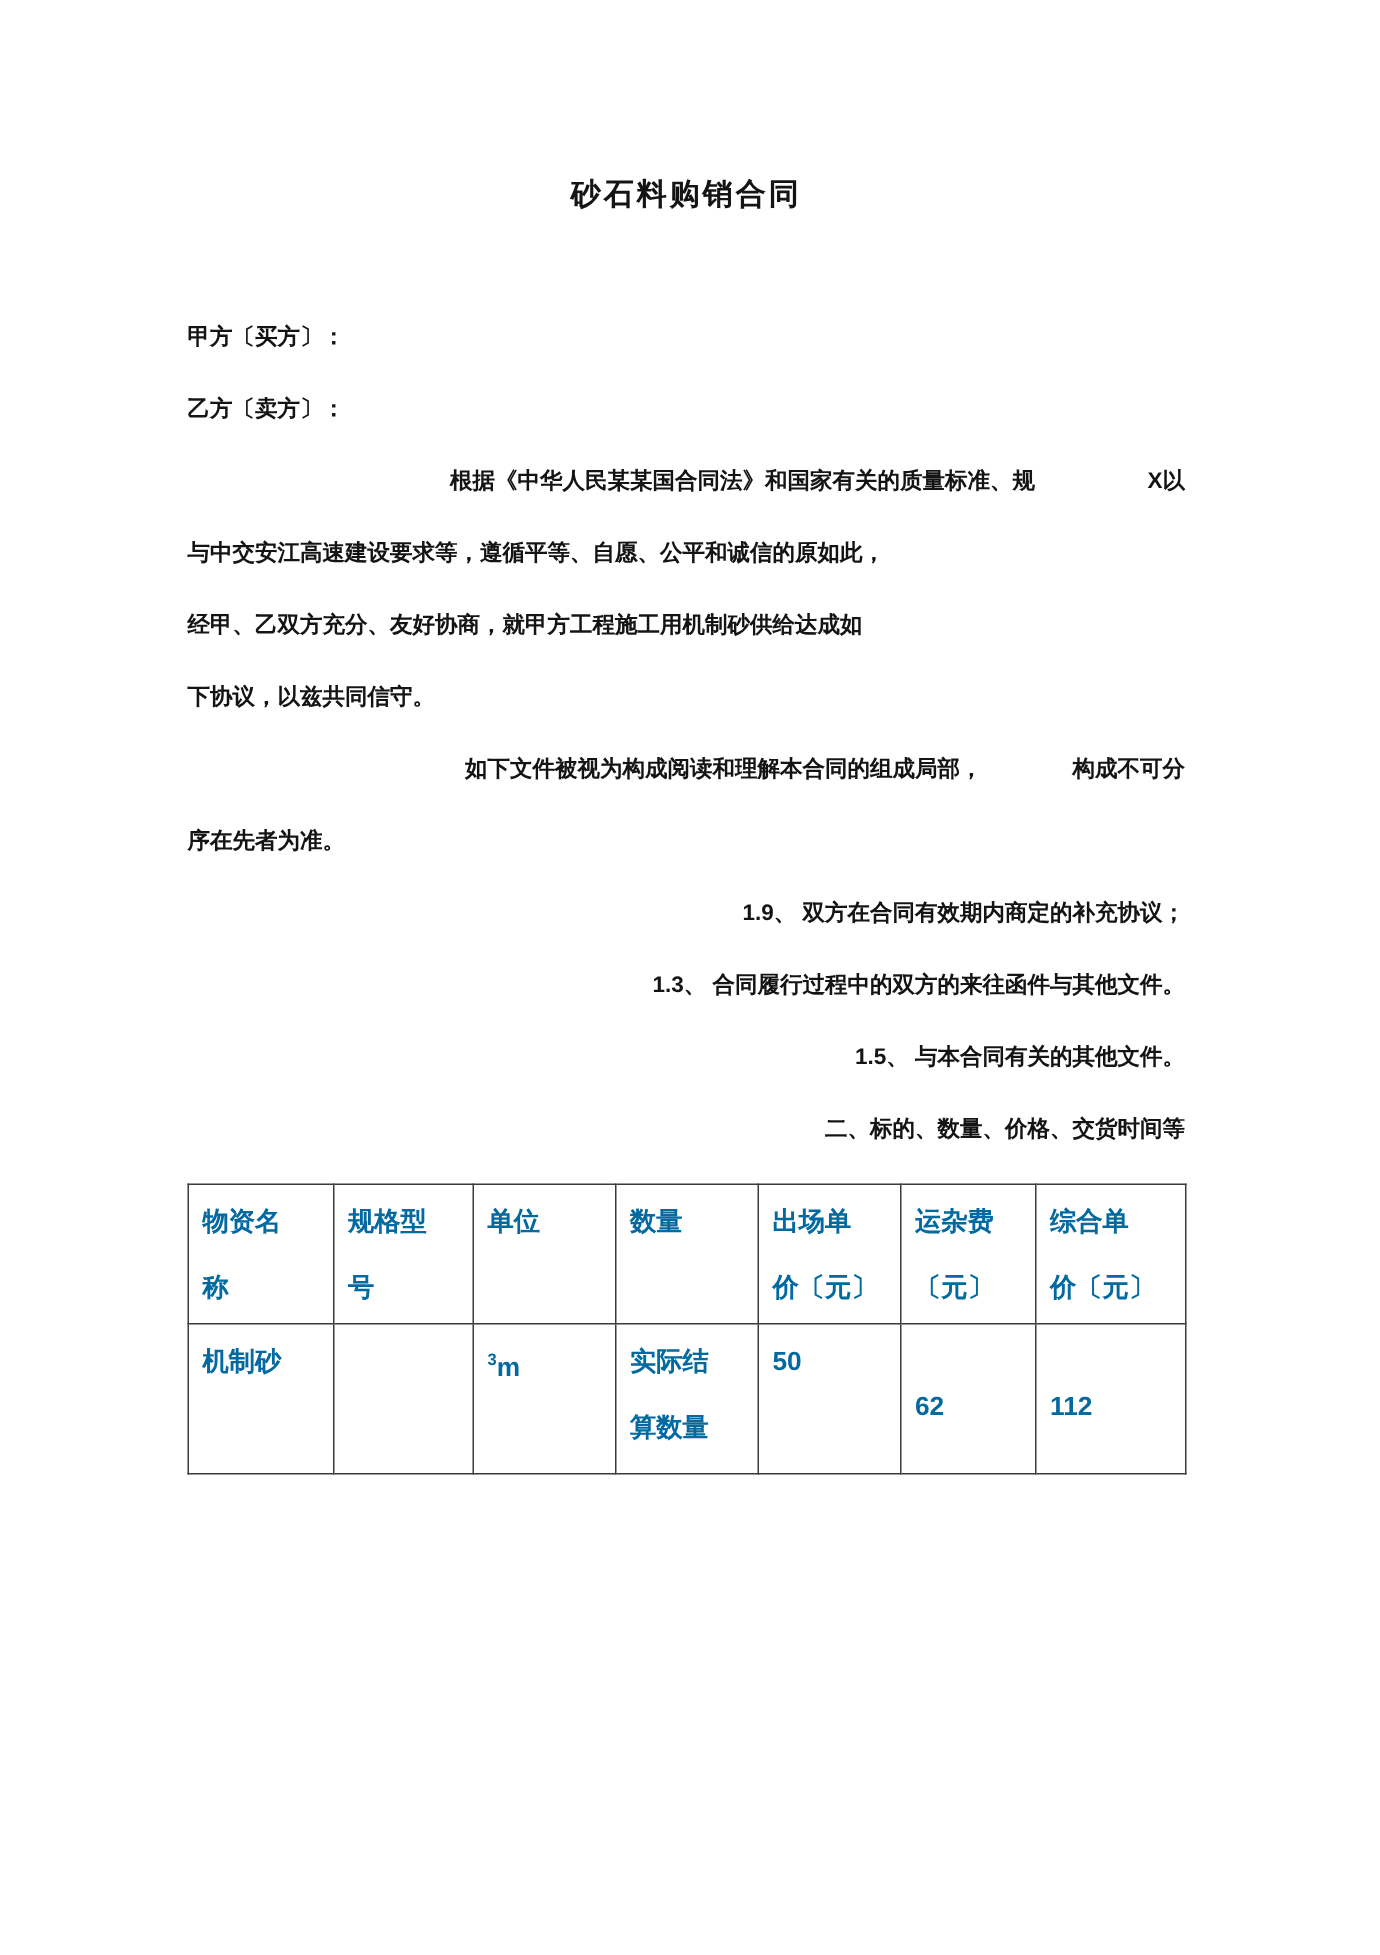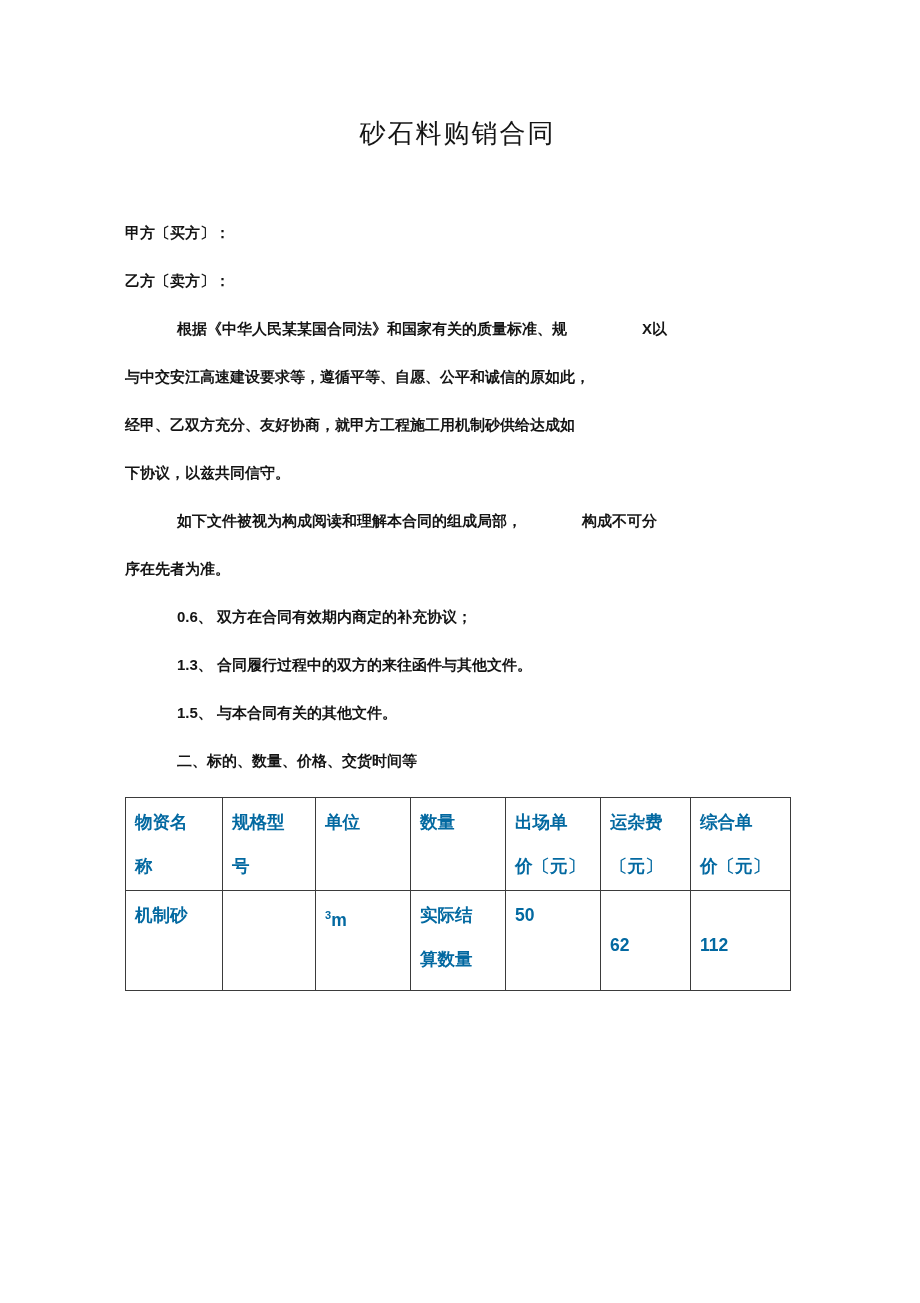--- a/index.html
+++ b/index.html
@@ -9,33 +9,33 @@
     height: 1303px;
     background: #ffffff;
     font-family: "Liberation Sans", sans-serif;
     color: #141414;
     padding: 116px 130px 0 125px;
     overflow: hidden;
   }
   .doc-title {
     margin: 0;
     text-align: center;
-    font-size: 26px;
-    font-weight: 400;
+    font-size: 20px;
+    font-weight: 700;
     letter-spacing: 2px;
   }
   .body-lines { margin-top: 58px; }
   .line {
     font-size: 15px;
     line-height: 48px;
     height: 48px;
     white-space: pre;
     font-weight: 600;
   }
-  .line.indent { padding-left: 52px; }
+  .line.indent { padding-left: 52px; text-align: right; }
 
   .goods-table {
     border-collapse: collapse;
     table-layout: fixed;
     width: 665px;
     margin-top: 12px;
   }
   .goods-table th, .goods-table td {
     border: 1px solid #3b3b3b;
     vertical-align: top;
@@ -66,21 +66,21 @@
 
   <div class="body-lines">
     <div class="line">甲方〔买方〕：</div>
     <div class="line">乙方〔卖方〕：</div>
     <div class="line indent">根据《中华人民某某国合同法》和国家有关的质量标准、规　　　　　X以</div>
     <div class="line">与中交安江高速建设要求等，遵循平等、自愿、公平和诚信的原如此，</div>
     <div class="line">经甲、乙双方充分、友好协商，就甲方工程施工用机制砂供给达成如</div>
     <div class="line">下协议，以兹共同信守。</div>
     <div class="line indent">如下文件被视为构成阅读和理解本合同的组成局部，　　　　构成不可分</div>
     <div class="line">序在先者为准。</div>
-    <div class="line indent">0.6、 双方在合同有效期内商定的补充协议；</div>
+    <div class="line indent">1.9、 双方在合同有效期内商定的补充协议；</div>
     <div class="line indent">1.3、 合同履行过程中的双方的来往函件与其他文件。</div>
     <div class="line indent">1.5、 与本合同有关的其他文件。</div>
     <div class="line indent">二、标的、数量、价格、交货时间等</div>
   </div>
 
   <table class="goods-table">
     <colgroup>
       <col style="width:97px">
       <col style="width:93px">
       <col style="width:95px">

